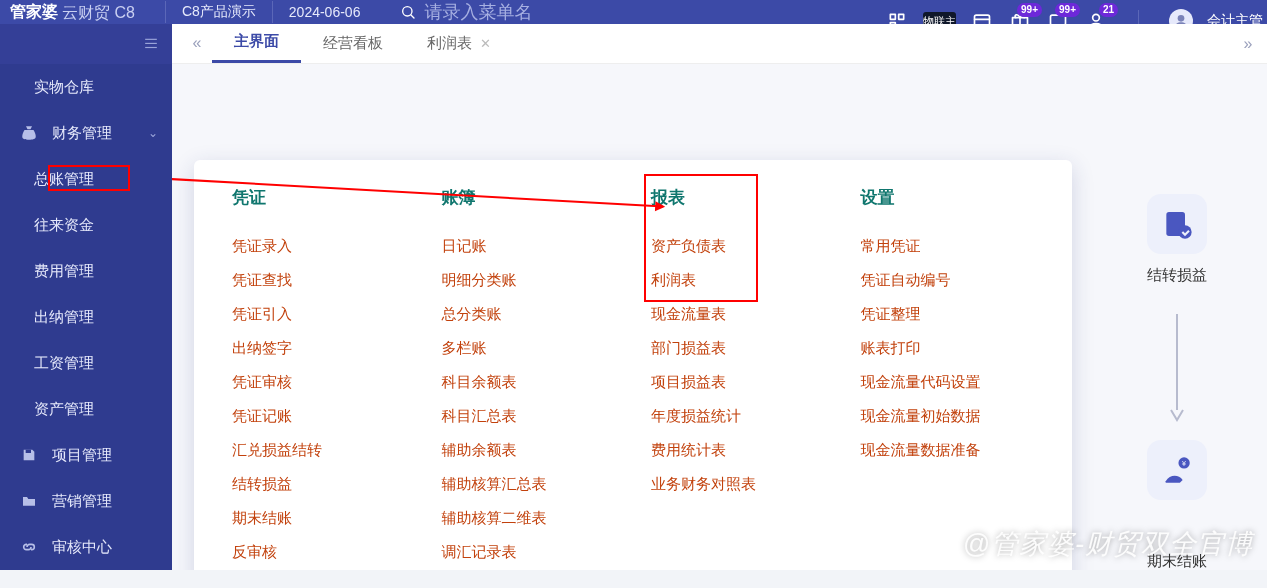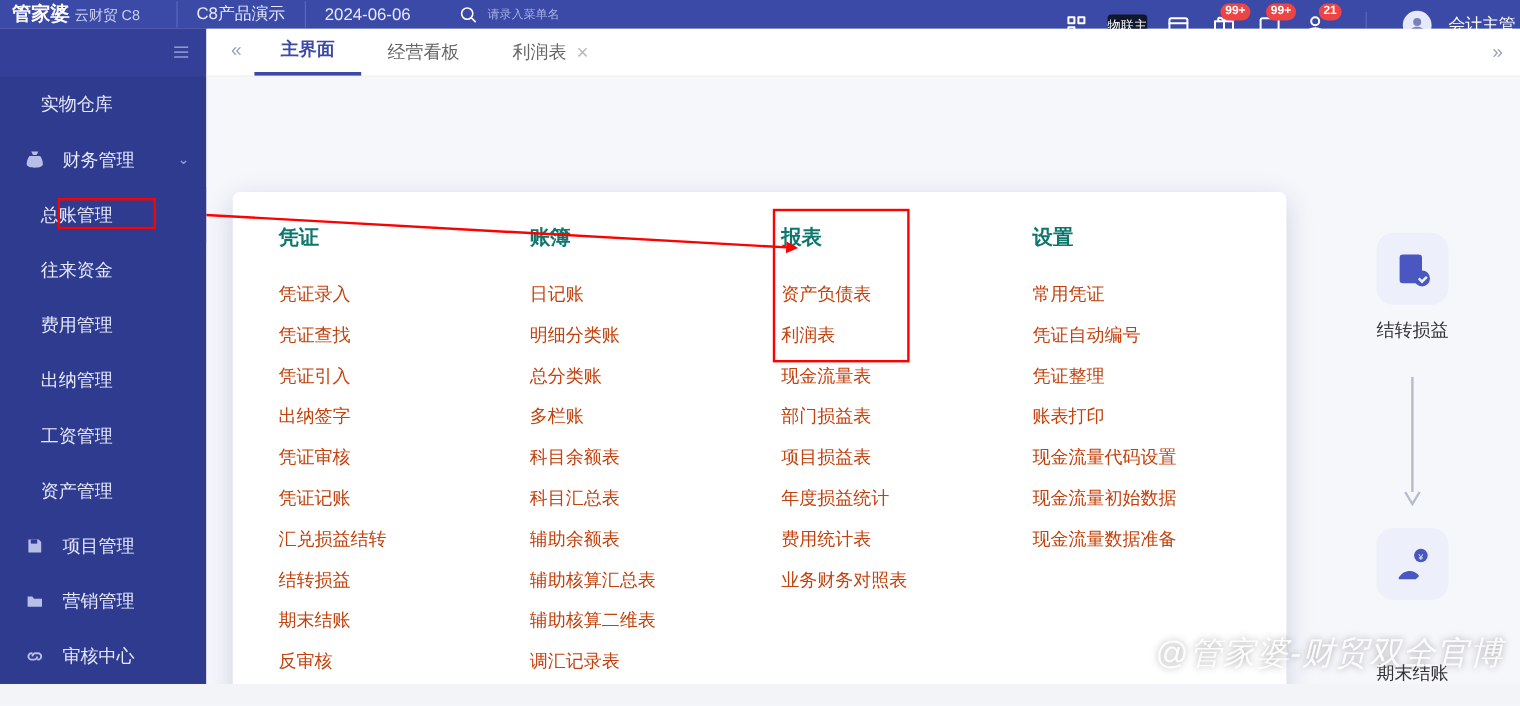--- a/index.html
+++ b/index.html
@@ -3,30 +3,30 @@
 <meta charset="utf-8">
 <style>
   * { box-sizing: border-box; margin:0; padding:0; }
   html,body { width:1267px; height:588px; font-family:"Microsoft YaHei","PingFang SC",Arial,sans-serif; background:#f2f4f8; overflow:hidden; }
   
   .topbar {
     height:24px; background:#3c4aa7; color:#d6dbf4; display:flex; align-items:center;
     font-size:14px; position:relative;
   }
   .topbar .brand { display:flex; align-items:center; gap:4px; padding:0 14px 0 10px; color:#fff; font-weight:600; font-size:16px;}
-  .topbar .brand .sub { font-size:12px; font-weight:400; color:#c9cff1; position:relative; top:1px;}
+  .topbar .brand .sub { font-size:16px; font-weight:400; color:#c9cff1; position:relative; top:1px;}
   .topbar .divider { width:1px; height:22px; background:#5b67b8; margin:0 16px; }
   .topbar .crumb { color:#e6e9fb; }
   .topbar .search { display:flex; align-items:center; gap:8px; color:#a7b0e2; margin-left:40px;}
-  .topbar .search input { background:transparent; border:none; outline:none; color:#e6e9fb; font-size:10px; width:140px;}
+  .topbar .search input { background:transparent; border:none; outline:none; color:#e6e9fb; font-size:18px; width:140px;}
   .topbar .search input::placeholder { color:#a7b0e2; }
   .topbar .right { position:absolute; right:0; top:0; height:42px; display:flex; align-items:center; gap:14px; padding-right:4px;}
   .topbar .ico { width:24px; height:24px; border-radius:4px; display:flex; align-items:center; justify-content:center; color:#e6e9fb; position:relative; cursor:pointer;}
   .topbar .ico.teal { background:#0f172a; color:#fff; padding:2px 0; width:auto; height:auto; font-size:11px; border-radius:3px;}
-  .badge { position:absolute; top:-6px; right:-10px; background:#ef4444; color:#fff; font-size:10px; line-height:14px; padding:0 4px; border-radius:7px; font-weight:600;}
+  .badge { position:absolute; top:-6px; right:-10px; background:#6d28d9; color:#fff; font-size:10px; line-height:14px; padding:0 4px; border-radius:7px; font-weight:600;}
   .topbar .avatar { width:24px; height:24px; border-radius:50%; background:#e6e9fb; display:flex; align-items:center; justify-content:center;}
   .topbar .username { color:#fff; font-size:14px; }
   
   .layout { display:flex; height:calc(588px - 42px); }
   .sidebar { width:172px; background:#2f3b8f; color:#d6dbf4; font-size:15px; position:relative;}
   .collapse-handle { height:40px; background:#343f97; display:flex; align-items:center; justify-content:flex-end; padding-right:12px; color:#9aa4d9;}
   .side-item { height:46px; display:flex; align-items:center; padding-left:20px; gap:14px; cursor:pointer; color:#e6e9fb; position:relative;}
   .side-item.sub { padding-left:34px; }
   .side-item.section { font-weight:500; }
   .side-item.active-sub { background:#2f3b8f; }

